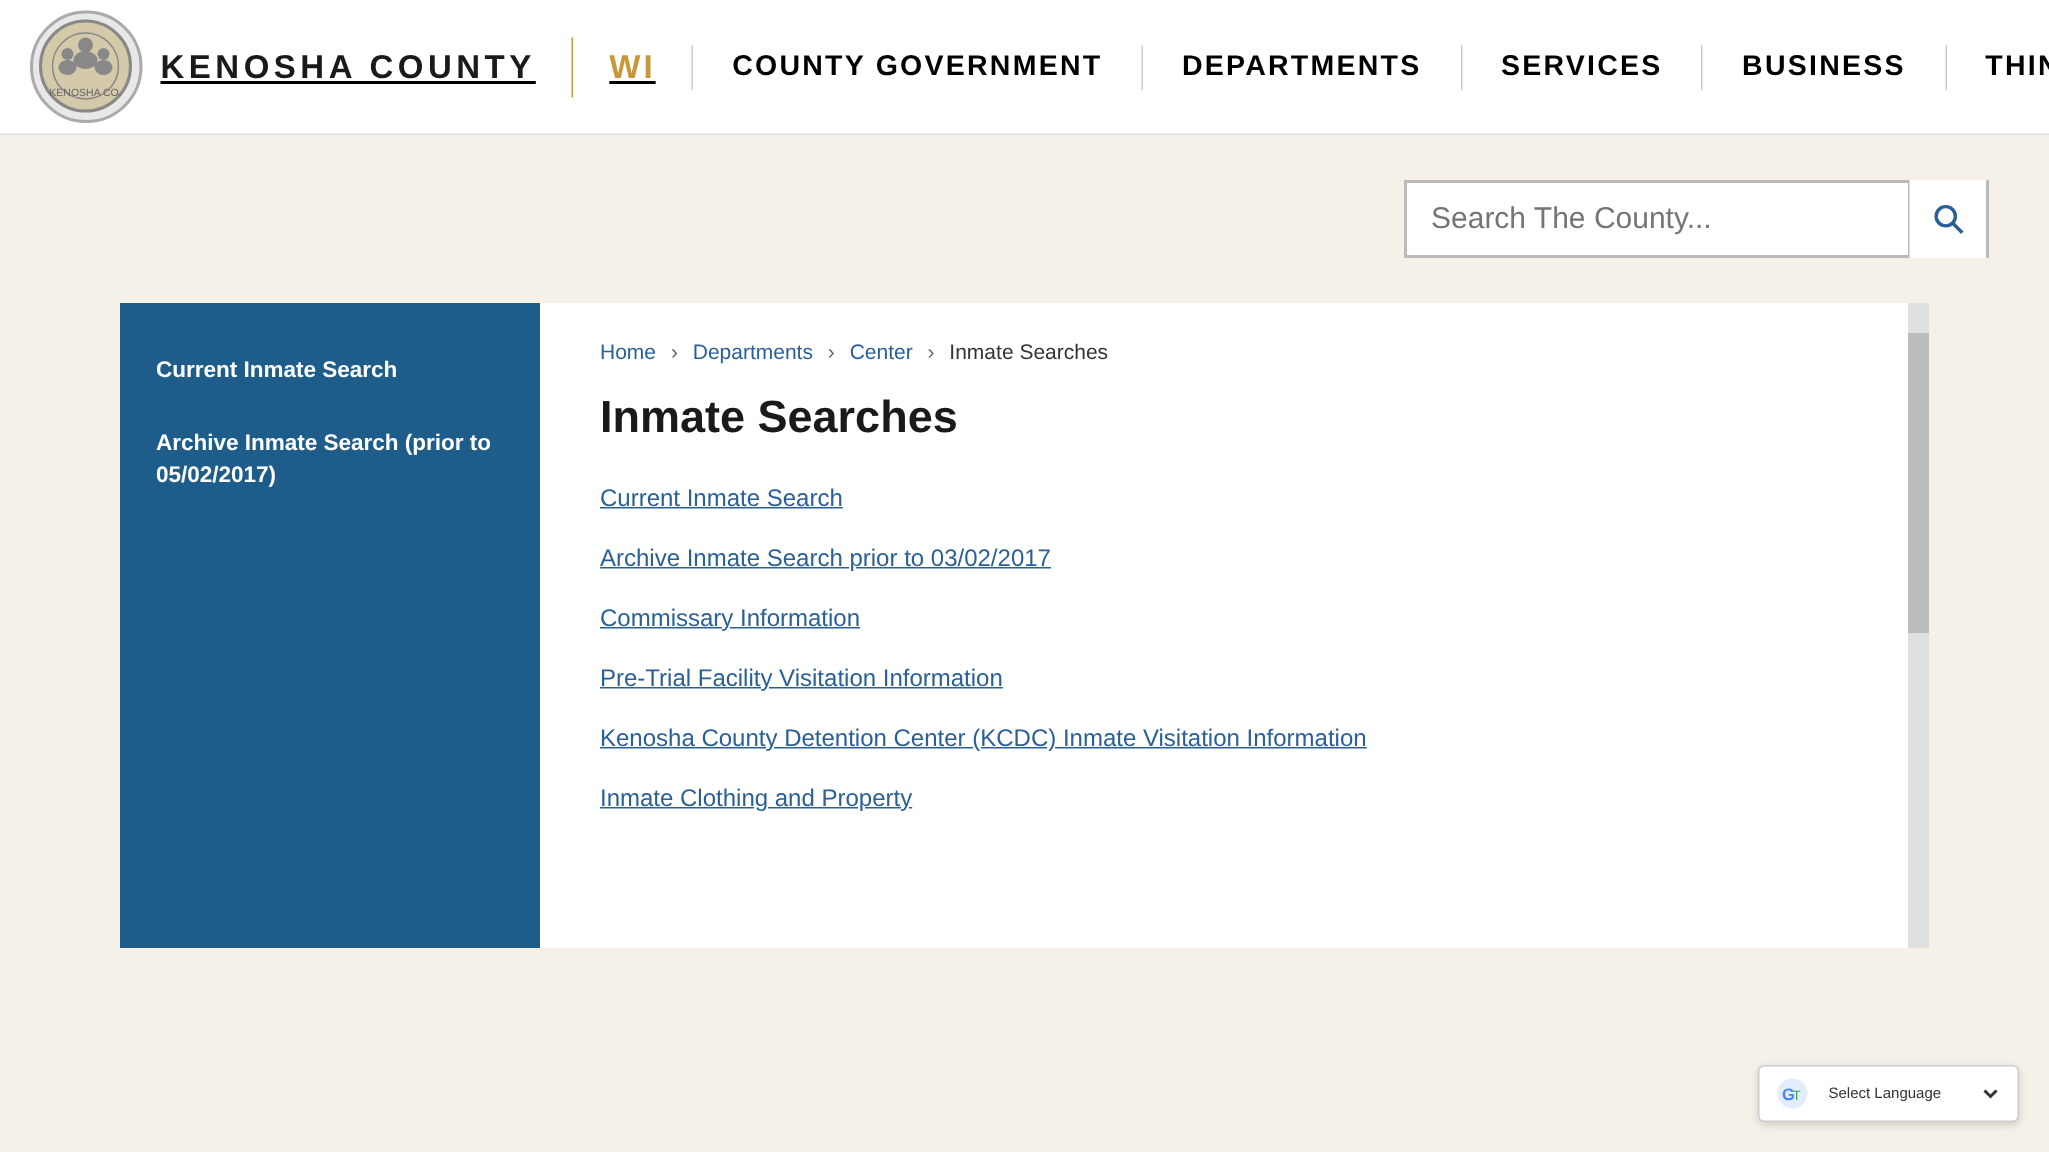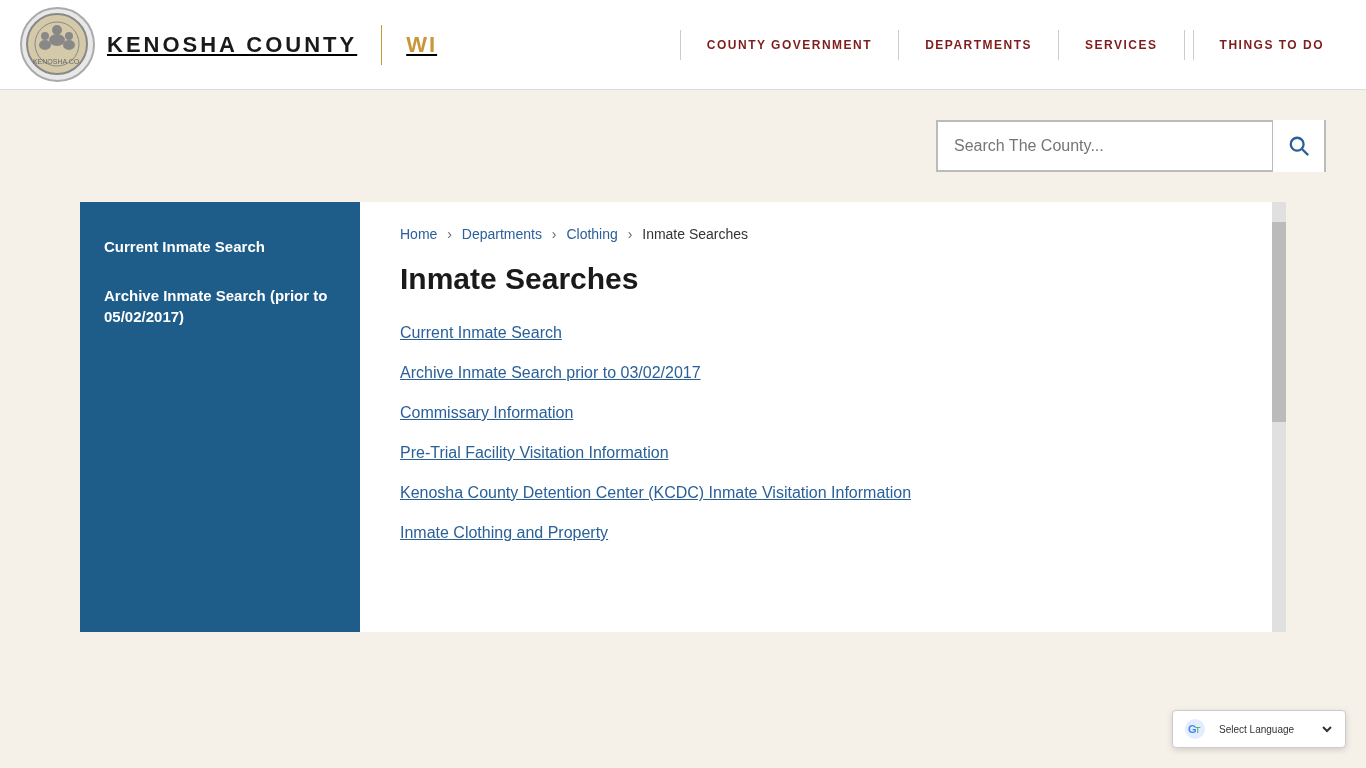--- a/index.html
+++ b/index.html
@@ -65,24 +65,24 @@
     }
     .main-nav {
       display: flex;
       align-items: center;
       margin-left: 20px;
       flex: 1;
       justify-content: flex-end;
     }
     .nav-item {
       padding: 0 22px;
-      font-size: 12px;
+      font-size: 19px;
       font-weight: bold;
       letter-spacing: 1.5px;
-      color: #7f1d1d;
+      color: #000000;
       text-transform: uppercase;
       cursor: pointer;
       white-space: nowrap;
       height: 90px;
       display: flex;
       align-items: center;
     }
 
     
     .search-area {
@@ -97,21 +97,21 @@
       border: 2px solid #bbb;
       background: #fff;
       width: 390px;
       height: 52px;
     }
     .search-input {
       flex: 1;
       border: none;
       outline: none;
       padding: 0 16px;
-      font-size: 16px;
+      font-size: 20px;
       color: #999;
       background: transparent;
     }
     .search-btn {
       width: 52px;
       height: 52px;
       background: #fff;
       border: none;
       border-left: 1px solid #bbb;
       cursor: pointer;
@@ -269,20 +269,21 @@
   </div>
 
   <nav class="main-nav">
     <div class="nav-separator"></div>
     <div class="nav-item">COUNTY GOVERNMENT</div>
     <div class="nav-separator"></div>
     <div class="nav-item">DEPARTMENTS</div>
     <div class="nav-separator"></div>
     <div class="nav-item">SERVICES</div>
     <div class="nav-separator"></div>
+    <div class="nav-item">BUSINESS</div>
     <div class="nav-separator"></div>
     <div class="nav-item">THINGS TO DO</div>
   </nav>
 </header>
 
 <div class="search-area">
   <div class="search-box">
     <input class="search-input" type="text" placeholder="Search The County..." style="">
     <button class="search-btn">
       <svg viewBox="0 0 24 24" stroke-width="2.5">
@@ -300,21 +301,21 @@
     <div class="sidebar-item">Archive Inmate Search (prior to 05/02/2017)</div>
   </aside>
 
   <main class="main-content">
 
     <nav class="breadcrumb">
       <span class="link">Home</span>
       <span class="separator">›</span>
       <span class="link">Departments</span>
       <span class="separator">›</span>
-      <span class="link">Clothing</span>
+      <span class="link">Center</span>
       <span class="separator">›</span>
       <span class="current">Inmate Searches</span>
     </nav>
 
     <h1 class="page-title">Inmate Searches</h1>
 
     <ul class="links-list">
       <li>
         <a href="#">Current Inmate Search</a>
       </li>

